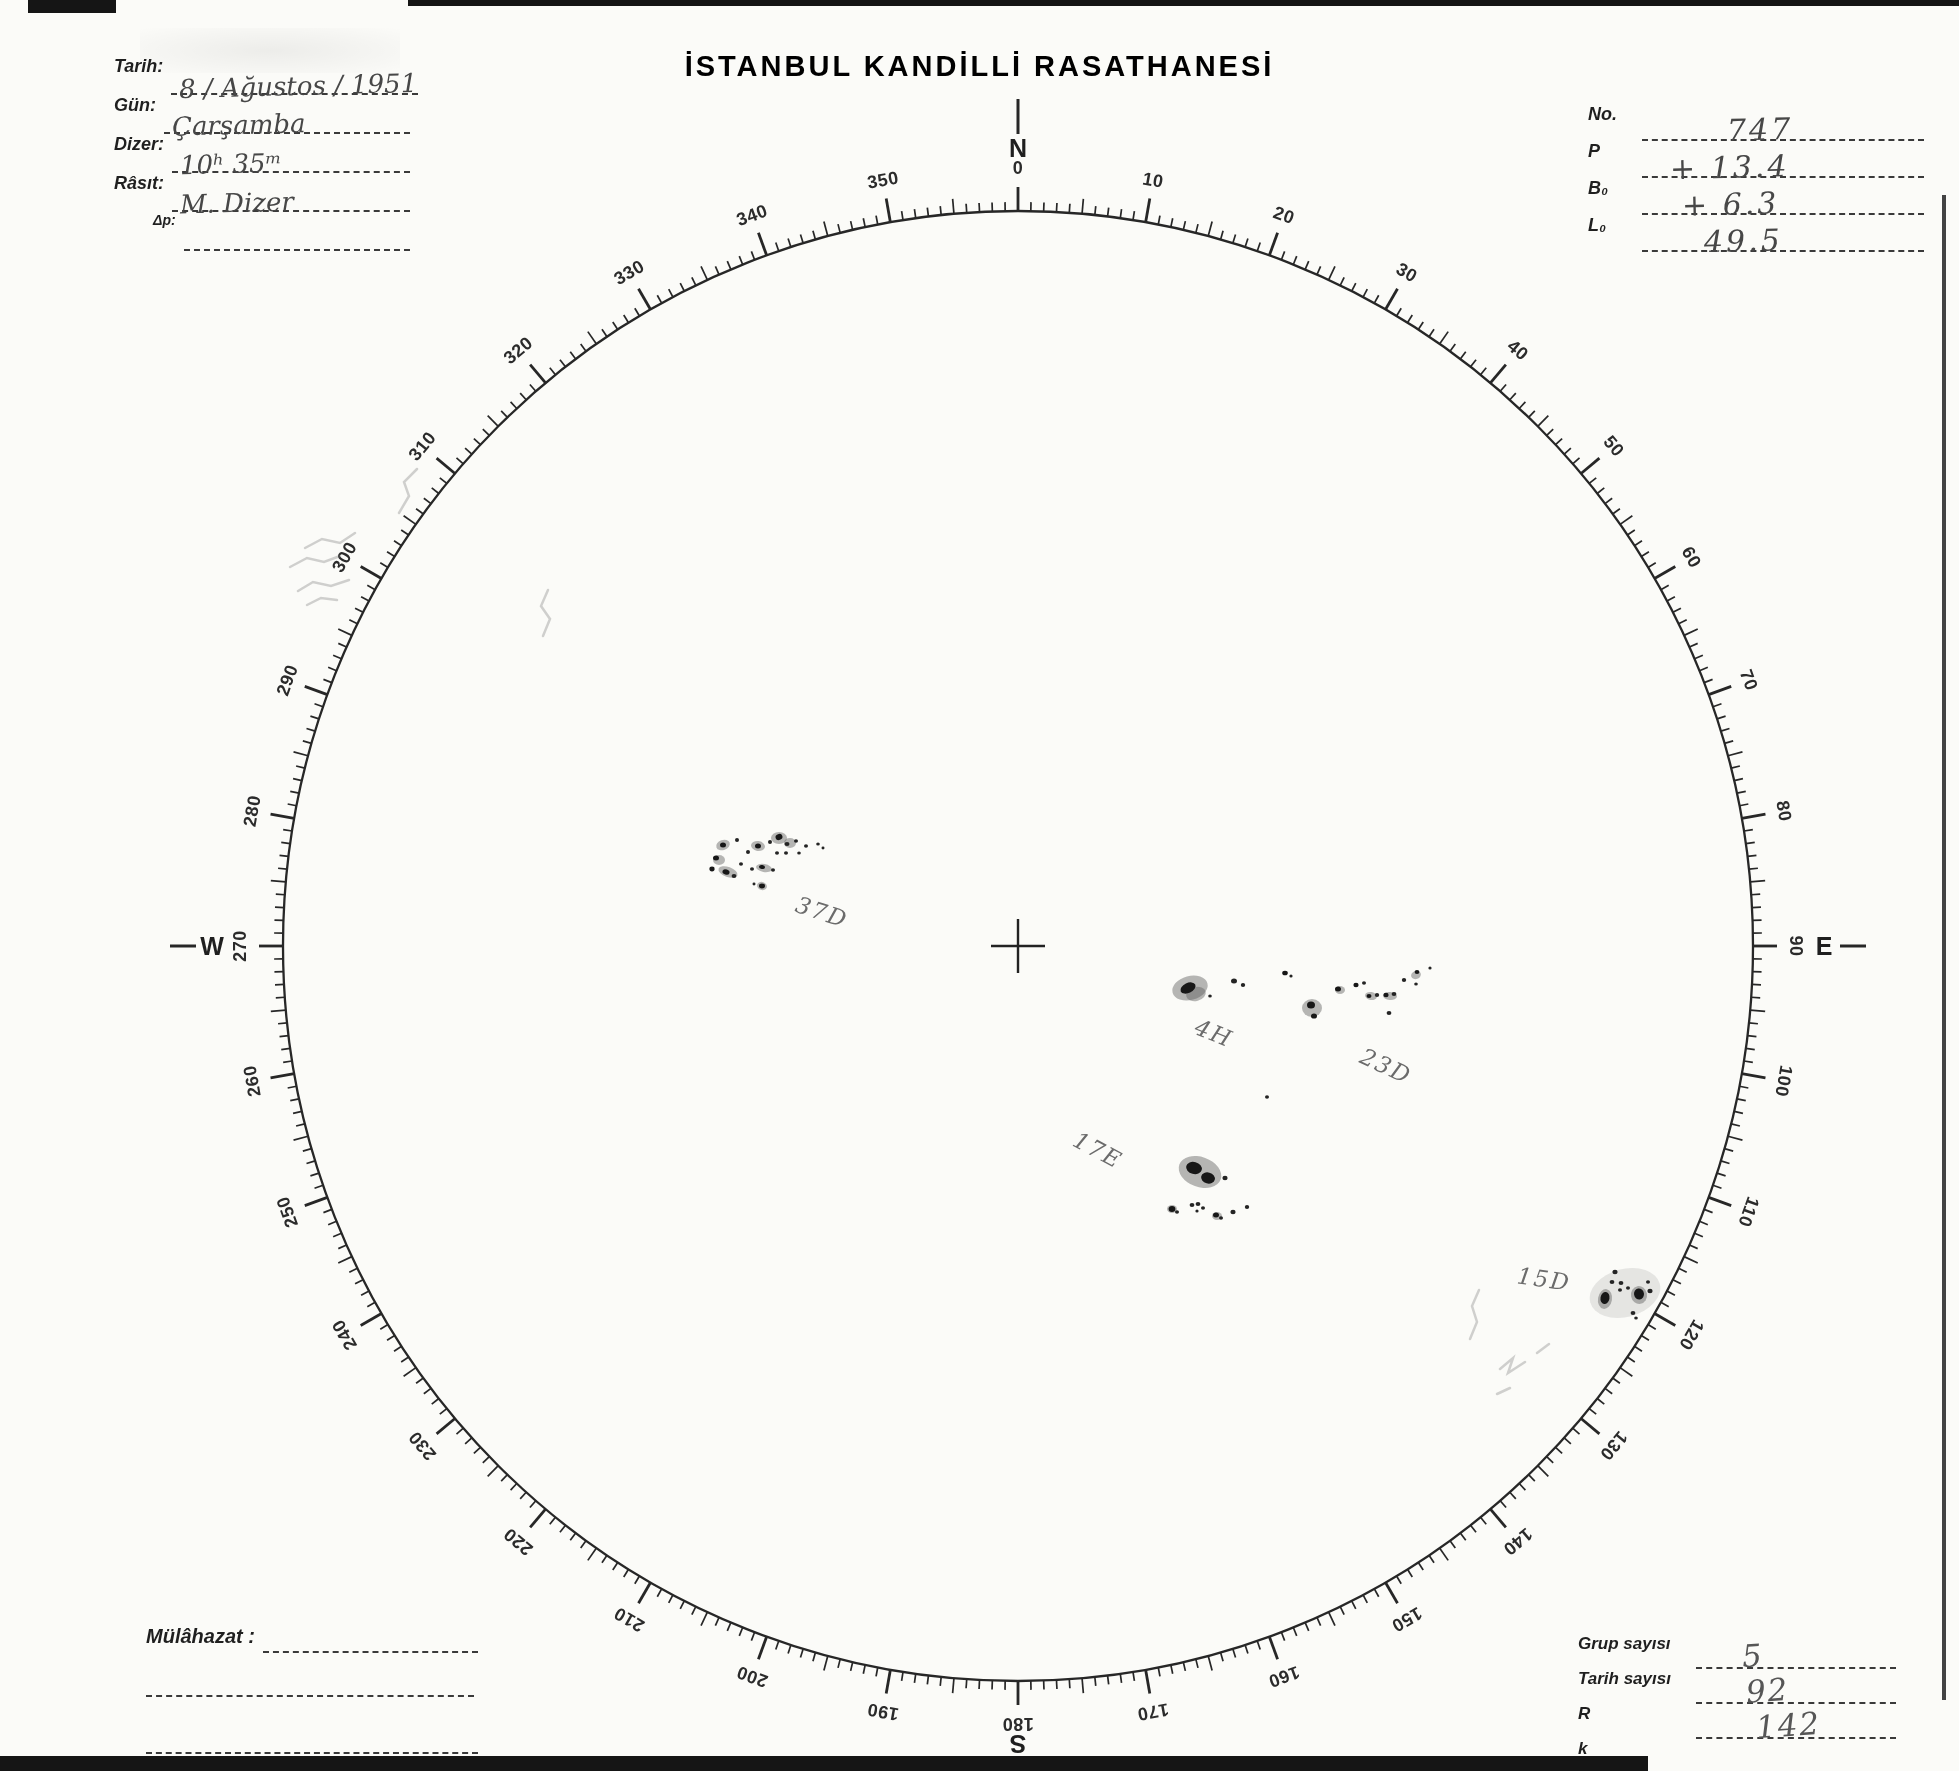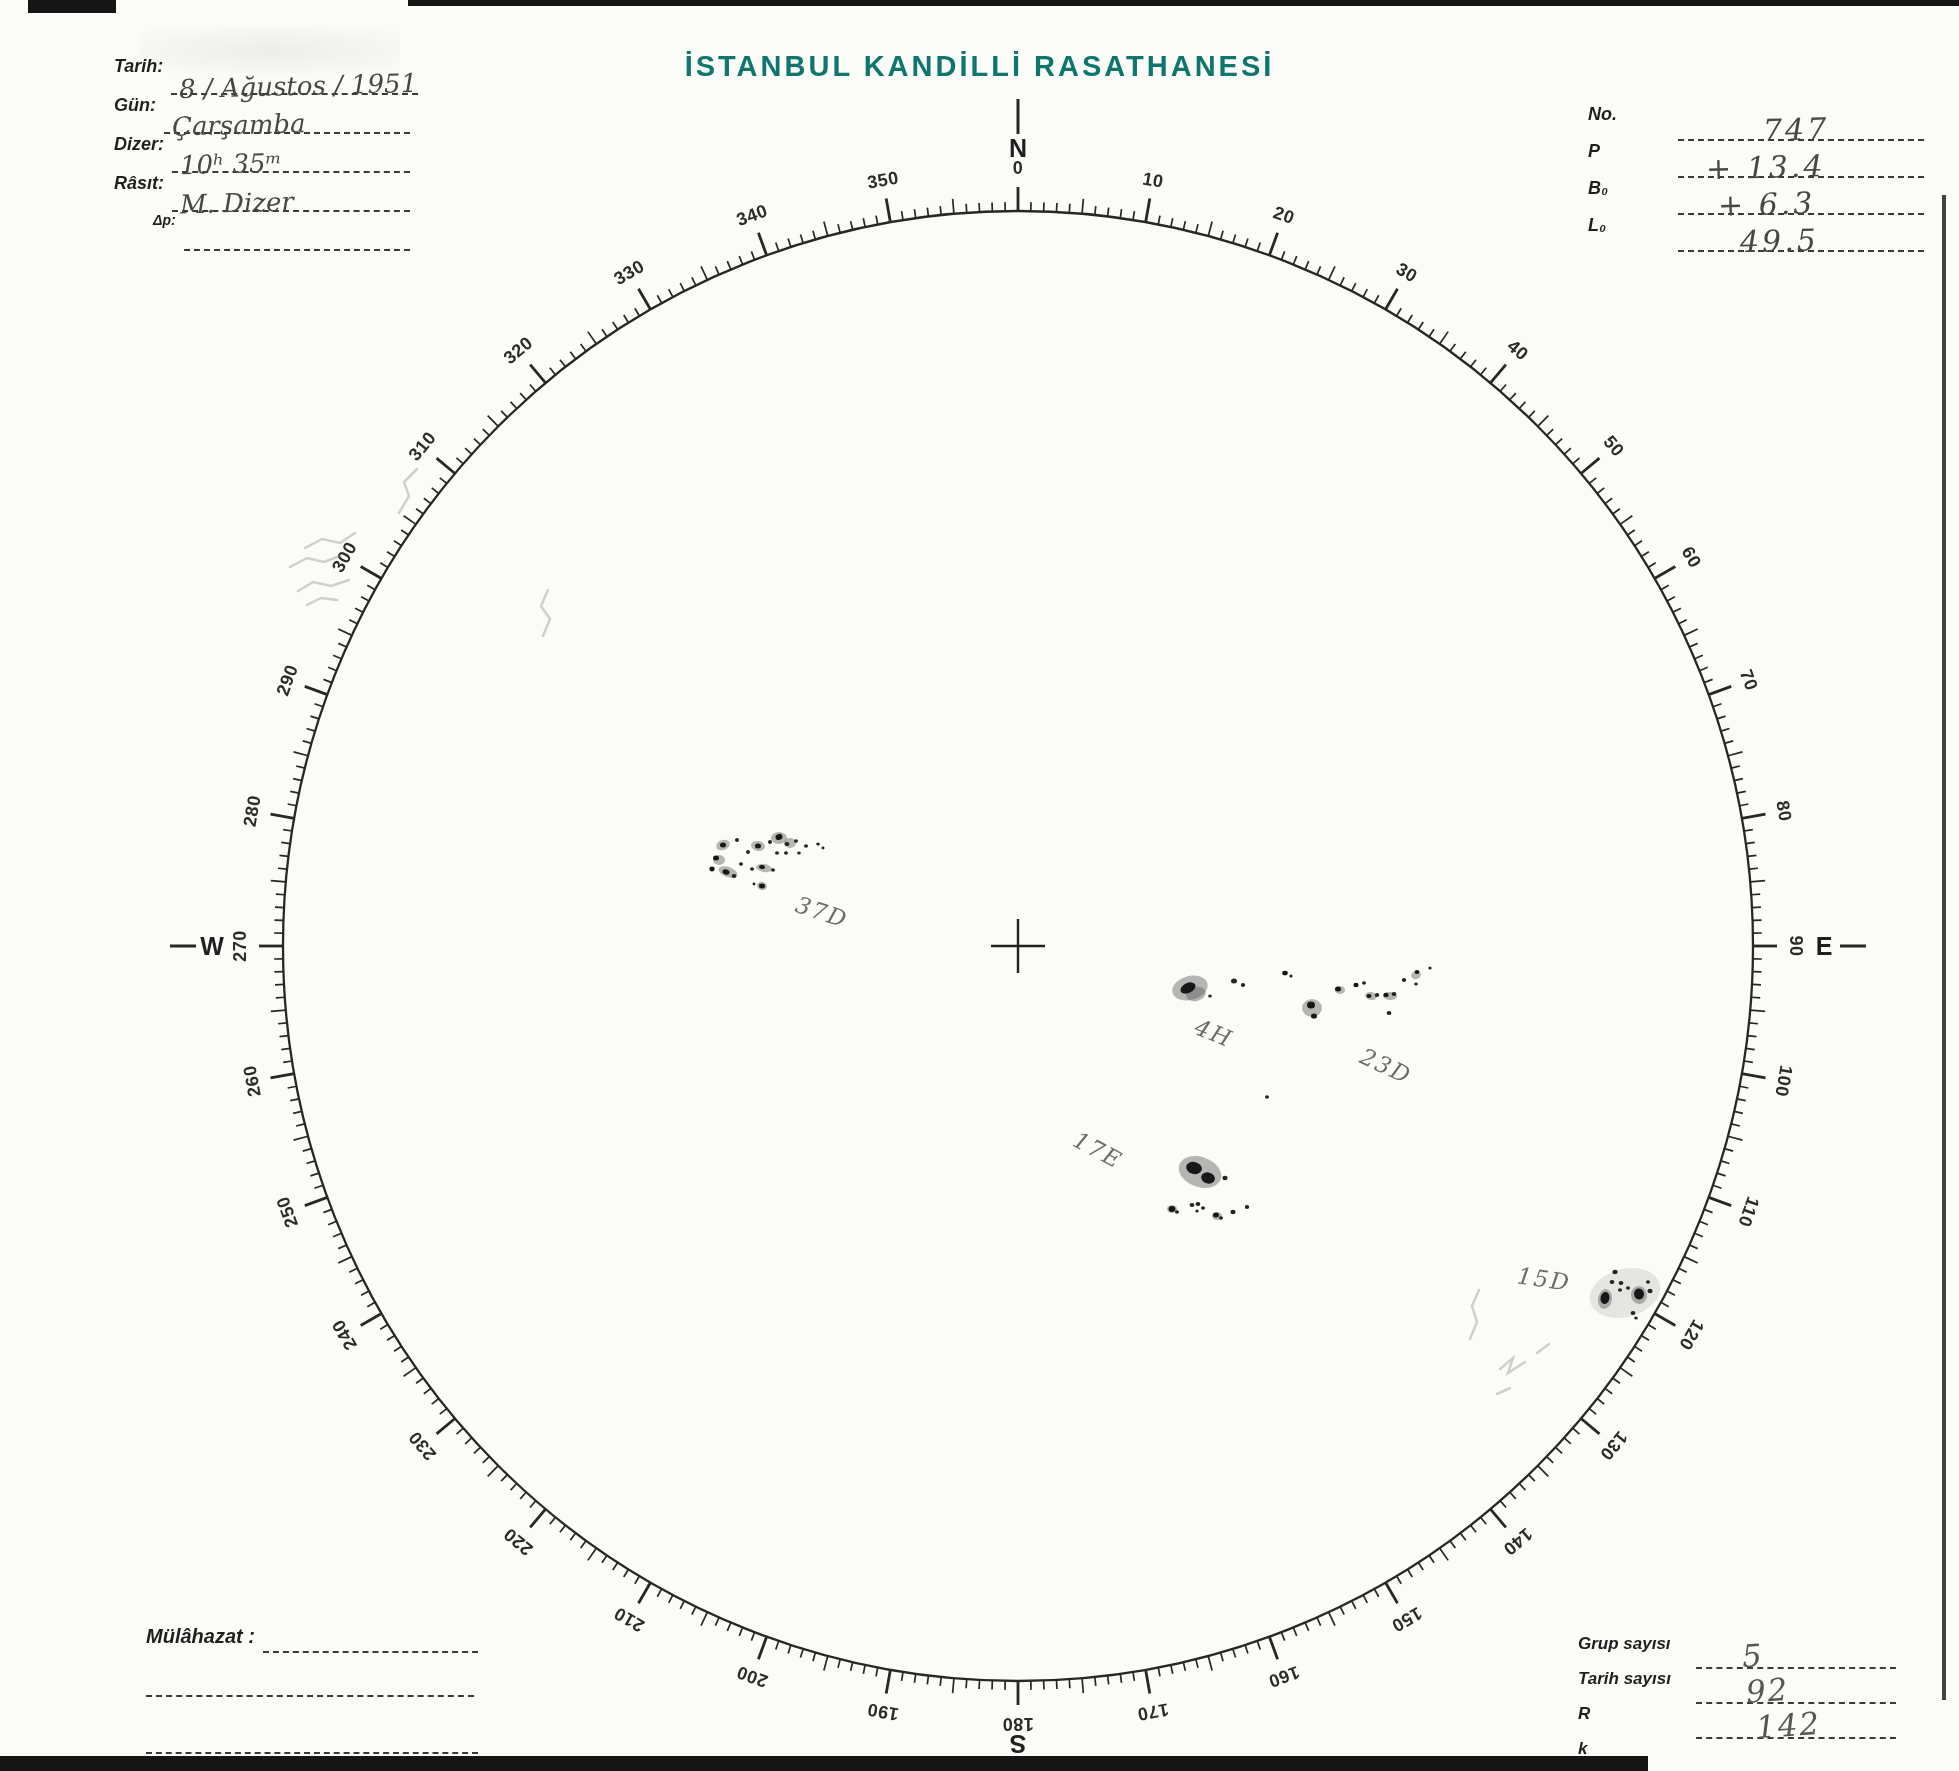--- a/index.html
+++ b/index.html
@@ -2,36 +2,36 @@
 <html><head>
 <meta charset="utf-8">
 <style>
   html,body{margin:0;padding:0;background:#dddddb;}
   .page{position:relative;width:1959px;height:1771px;background:#fbfbf8;overflow:hidden;
         font-family:"Liberation Sans",sans-serif;}
   .artifact{position:absolute;background:#151515;}
   .smudge{position:absolute;background:radial-gradient(ellipse at center, rgba(0,0,0,0.06), rgba(0,0,0,0));}
   .title{position:absolute;left:0;top:50px;width:100%;text-align:center;
          font-family:"Liberation Sans","DejaVu Sans",sans-serif;font-weight:700;
-         font-size:29px;letter-spacing:3px;color:#0f766e;}
+         font-size:29px;letter-spacing:3px;color:#000000;}
   .form{position:absolute;}
   .frow{display:flex;}
   .flabel{font-family:"Liberation Sans","DejaVu Sans",sans-serif;font-weight:700;font-style:italic;
           font-size:18px;color:#1f1f1f;white-space:nowrap;padding-right:8px;padding-bottom:2px;}
   .fline{flex:1;display:flex;align-items:flex-end;border-bottom:2px dashed #3a3a3a;}
   .hw{font-family:"DejaVu Serif",serif;font-style:italic;color:#474747;white-space:nowrap;
       display:inline-block;line-height:0.9;margin-bottom:-5px;transform:rotate(-1.5deg);}
   
   .tl{left:114px;top:56px;width:296px;}
   .tl .frow{height:39px;}
   .tl .hw{font-size:26px;padding-left:8px;}
   .tl .dp-label{font-size:14px;margin-left:39px;}
   
   .tr{left:1588px;top:104px;width:336px;}
-  .tr .frow{height:37px;gap:36px;}
+  .tr .frow{height:37px;}
   .tr .flabel{width:46px;}
   .tr .hw{font-size:30px;letter-spacing:3px;}
   .pv0{padding-left:85px;} .pv1{padding-left:28px;} .pv2{padding-left:40px;} .pv3{padding-left:62px;}
   
   .br{left:1578px;top:1634px;width:318px;}
   .br .frow{height:35px;}
   .br .flabel{width:110px;font-size:17px;}
   .br .hw{font-size:31px;letter-spacing:2px;color:#565656;transform:rotate(-4deg);}
   .pb0{padding-left:46px;} .pb1{padding-left:50px;} .pb2{padding-left:60px;}
   

